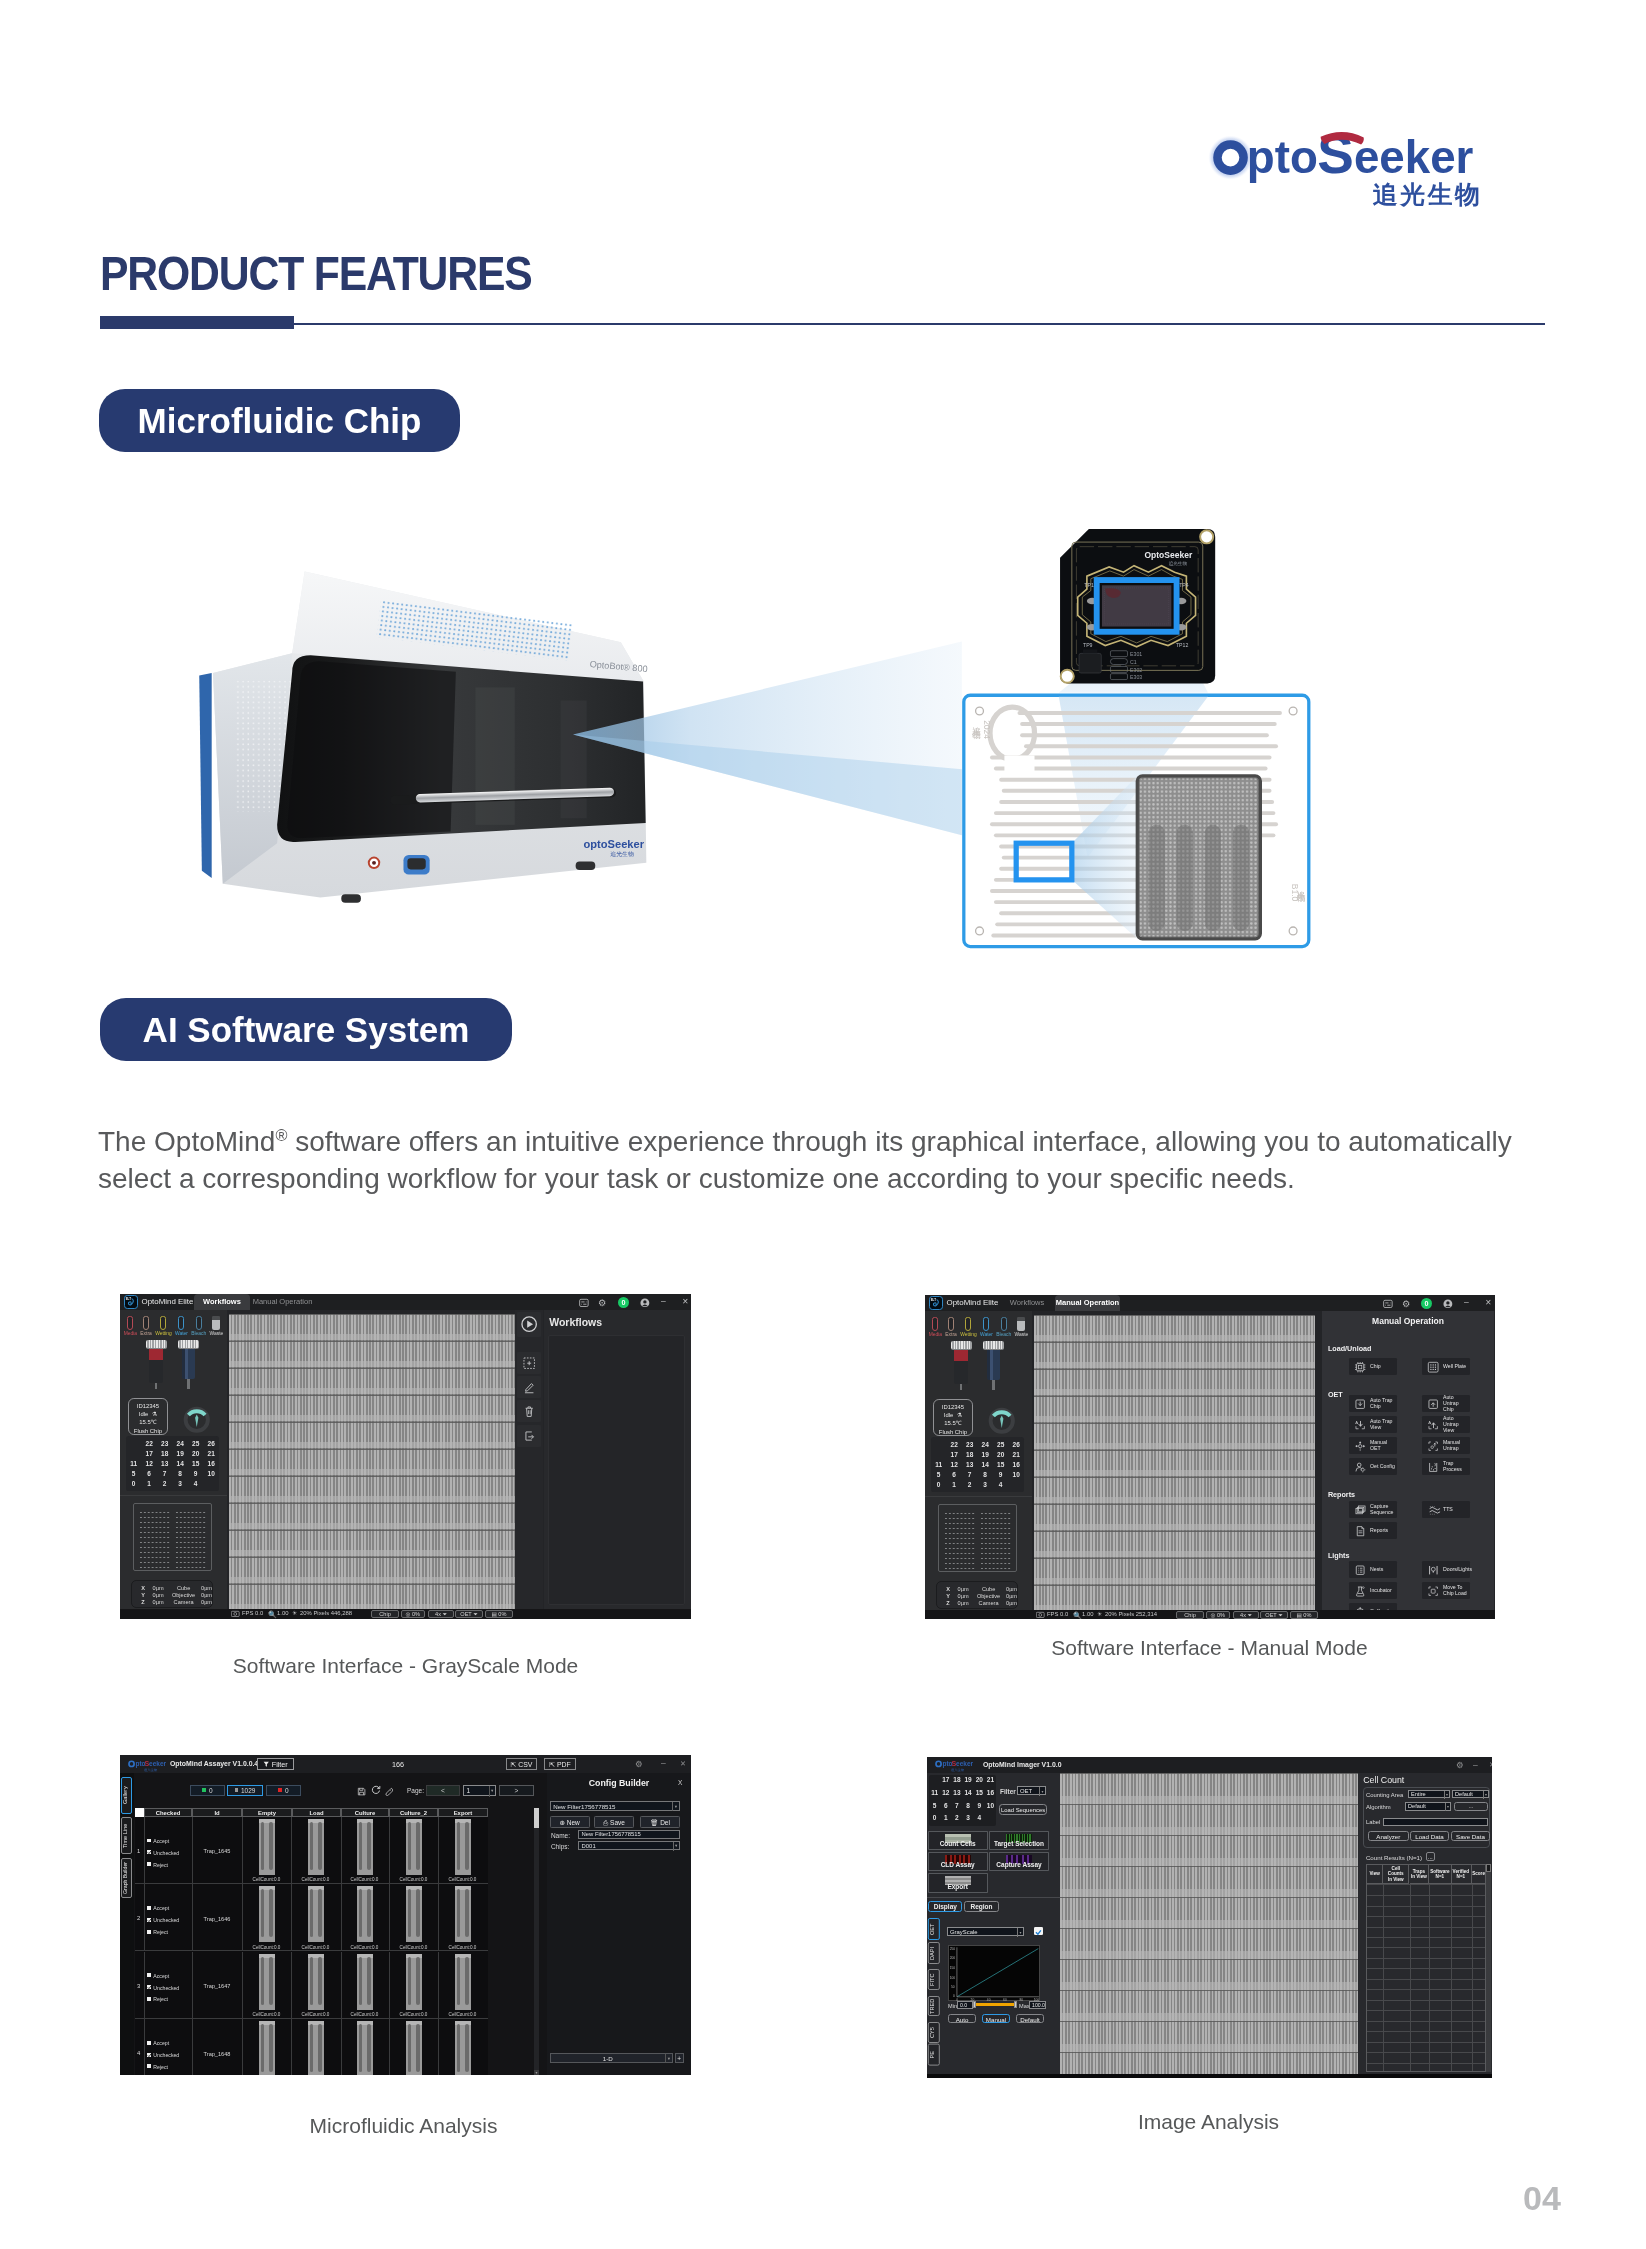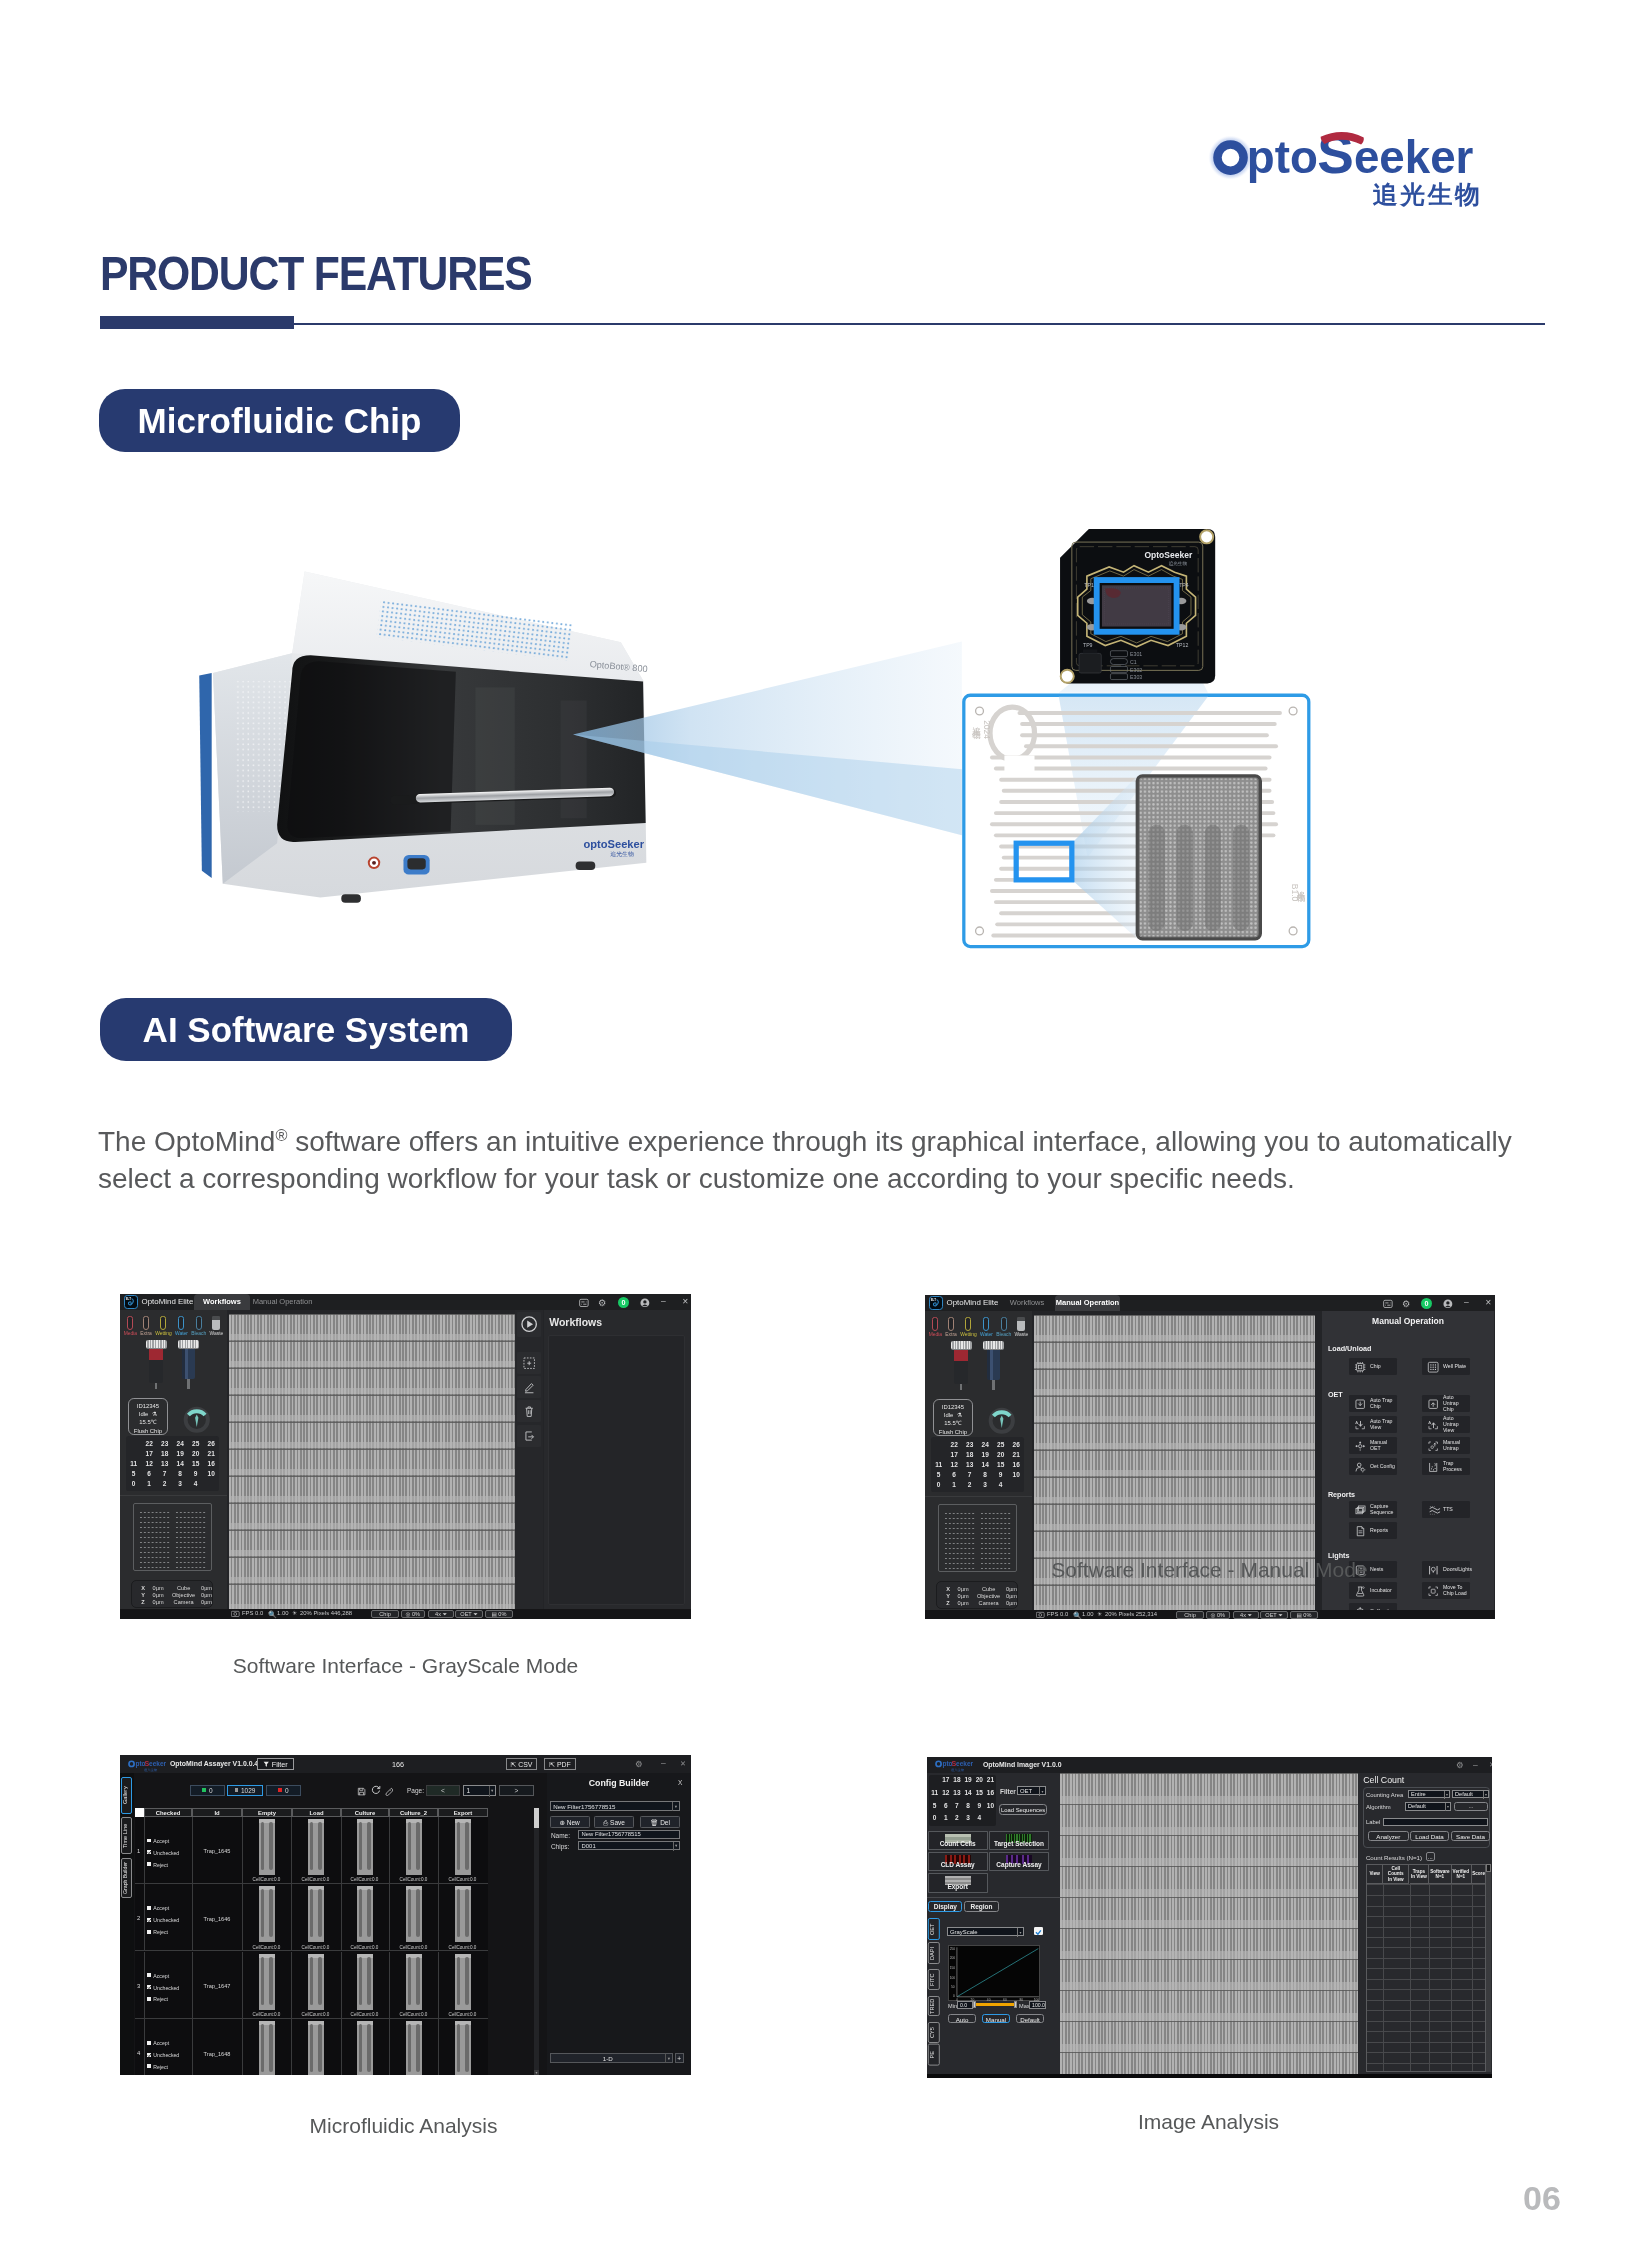--- a/index.html
+++ b/index.html
@@ -808,21 +808,21 @@
     <span class="abs" style="left:157px;top:1.3px;">1.00</span>
     <span class="abs" style="left:172px;top:1.3px;">☀</span>
     <span class="abs" style="left:180px;top:1.3px;">20% Pixels 252,314</span>
     <div class="sbtn" style="left:251px;width:28px;">Chip</div>
     <div class="sbtn" style="left:281px;width:23.6px;">◎ 0%</div>
     <div class="sbtn" style="left:308px;width:26px;">4x ⏷</div>
     <div class="sbtn" style="left:335px;width:28px;">OET ⏷</div>
     <div class="sbtn" style="left:365px;width:28px;">▤ 0%</div>
   </div>
 </div>
-<div class="abs caption" style="left:924px; top:1558px; width:571px;">Software Interface - Manual Mode</div>
+<div class="abs caption" style="left:924px; top:1636px; width:571px;">Software Interface - Manual Mode</div>
 
 <div class="abs shot" id="shotC" style="left:120px; top:1755px; width:571px; height:320px; background:#141416;">
   <div class="abs" style="left:0;top:0;width:571px;height:18.3px;background:#1d1e21;"></div>
   <div class="abs" style="left:6.5px;top:2.6px;">
     <svg width="39" height="14.4" viewBox="0 0 60 22">
         <circle cx="7" cy="9" r="4" fill="none" stroke="#2d6fc4" stroke-width="2.5"></circle>
         <text x="13" y="13" font-size="10" font-weight="bold" fill="#2d5faf">pto</text>
         <text x="27" y="13" font-size="11" font-weight="bold" fill="#b02a40">S</text>
         <text x="34" y="13" font-size="10" font-weight="bold" fill="#2d5faf">eeker</text>
         <text x="26" y="20" font-size="5" fill="#2d5faf">追光生物</text>
@@ -1170,14 +1170,14 @@
         <div class="abs" style="left:105px;top:19.6px;width:0.7px;height:188px;background:#48494c;"></div>
       </div>
     <div class="abs" style="left:128px;top:91px;width:4.6px;height:208px;background:#3a3b3e;">
         <div style="position:absolute;top:0;width:4.6px;height:7.9px;background:#18191b;border:0.7px solid #777;"></div>
       </div>
   </div>
   <div class="abs" style="left:0;top:317px;width:565px;height:3.9px;background:#0a0a0b;"></div>
 </div>
 <div class="abs caption" style="left:923px; top:2110px; width:571px;">Image Analysis</div>
 
-<div class="abs" id="pagenum">06</div>
+<div class="abs" id="pagenum">04</div>
 
 
 </body></html>

